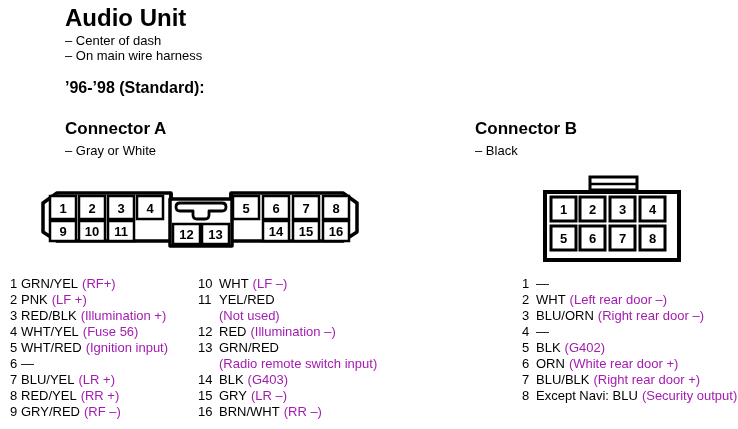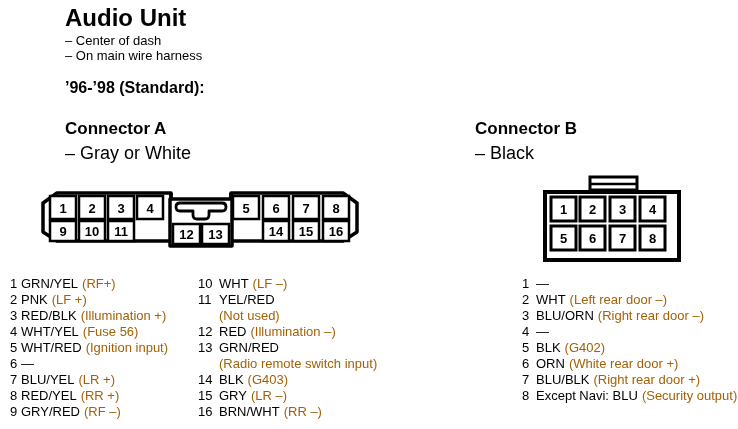--- a/index.html
+++ b/index.html
@@ -7,21 +7,21 @@
     width:738px; height:429px; position:relative; overflow:hidden;
     background:#ffffff; color:#000000;
     font-family:"Liberation Sans","DejaVu Sans",sans-serif;
   }
   .abs { position:absolute; }
   #title   { left:65px; top:4px;  font-size:24px; font-weight:bold; }
   #note1   { left:65px; top:33px; font-size:13px; }
   #note2   { left:65px; top:48px; font-size:13px; }
   #variant { left:65px; top:79px; font-size:16px; font-weight:bold; }
   .conn-title { font-size:17px; font-weight:bold; }
-  .conn-sub   { font-size:18px; }
+  .conn-sub   { font-size:13px; }
   #connATitle { left:65px;  top:119px; }
   #connASub   { left:65px;  top:143px; }
   #connBTitle { left:475px; top:119px; }
   #connBSub   { left:475px; top:143px; }
   #diagA { left:40px;  top:188px; }
   #diagB { left:542px; top:174px; }
   .body-outline { fill:#ffffff; stroke:#000000; stroke-width:3.5; stroke-linejoin:round; }
   .pin-box  { fill:#ffffff; stroke:#000000; stroke-width:2.5; }
   .pin-box-b{ fill:#ffffff; stroke:#000000; stroke-width:3; }
   .t-slot   { fill:#ffffff; stroke:#000000; stroke-width:2.8; stroke-linejoin:round; }
@@ -30,21 +30,21 @@
   .seam     { stroke:#000000; stroke-width:3.5; }
   .pin-num  { font:bold 13px "Liberation Sans","DejaVu Sans",sans-serif; fill:#000000; text-anchor:middle; }
   .pinlist  { font-size:13px; line-height:16px; white-space:nowrap; }
   #listA1 { left:10px;  top:276px; }
   #listA2 { left:198px; top:276px; }
   #listB  { left:522px; top:276px; }
   .num { display:inline-block; }
   #listA1 .num { width:11px; }
   #listA2 .num { width:21px; }
   #listB  .num { width:14px; }
-  .fn { color:#a16207; margin-left:4px; }
+  .fn { color:#a21caf; margin-left:4px; }
   .wrap .fn { display:block; margin-left:21px; }
 </style>
 </head>
 <body>
 
 <div class="abs" id="title">Audio Unit</div>
 <div class="abs" id="note1">– Center of dash</div>
 <div class="abs" id="note2">– On main wire harness</div>
 <div class="abs" id="variant">’96-’98 (Standard):</div>
 

